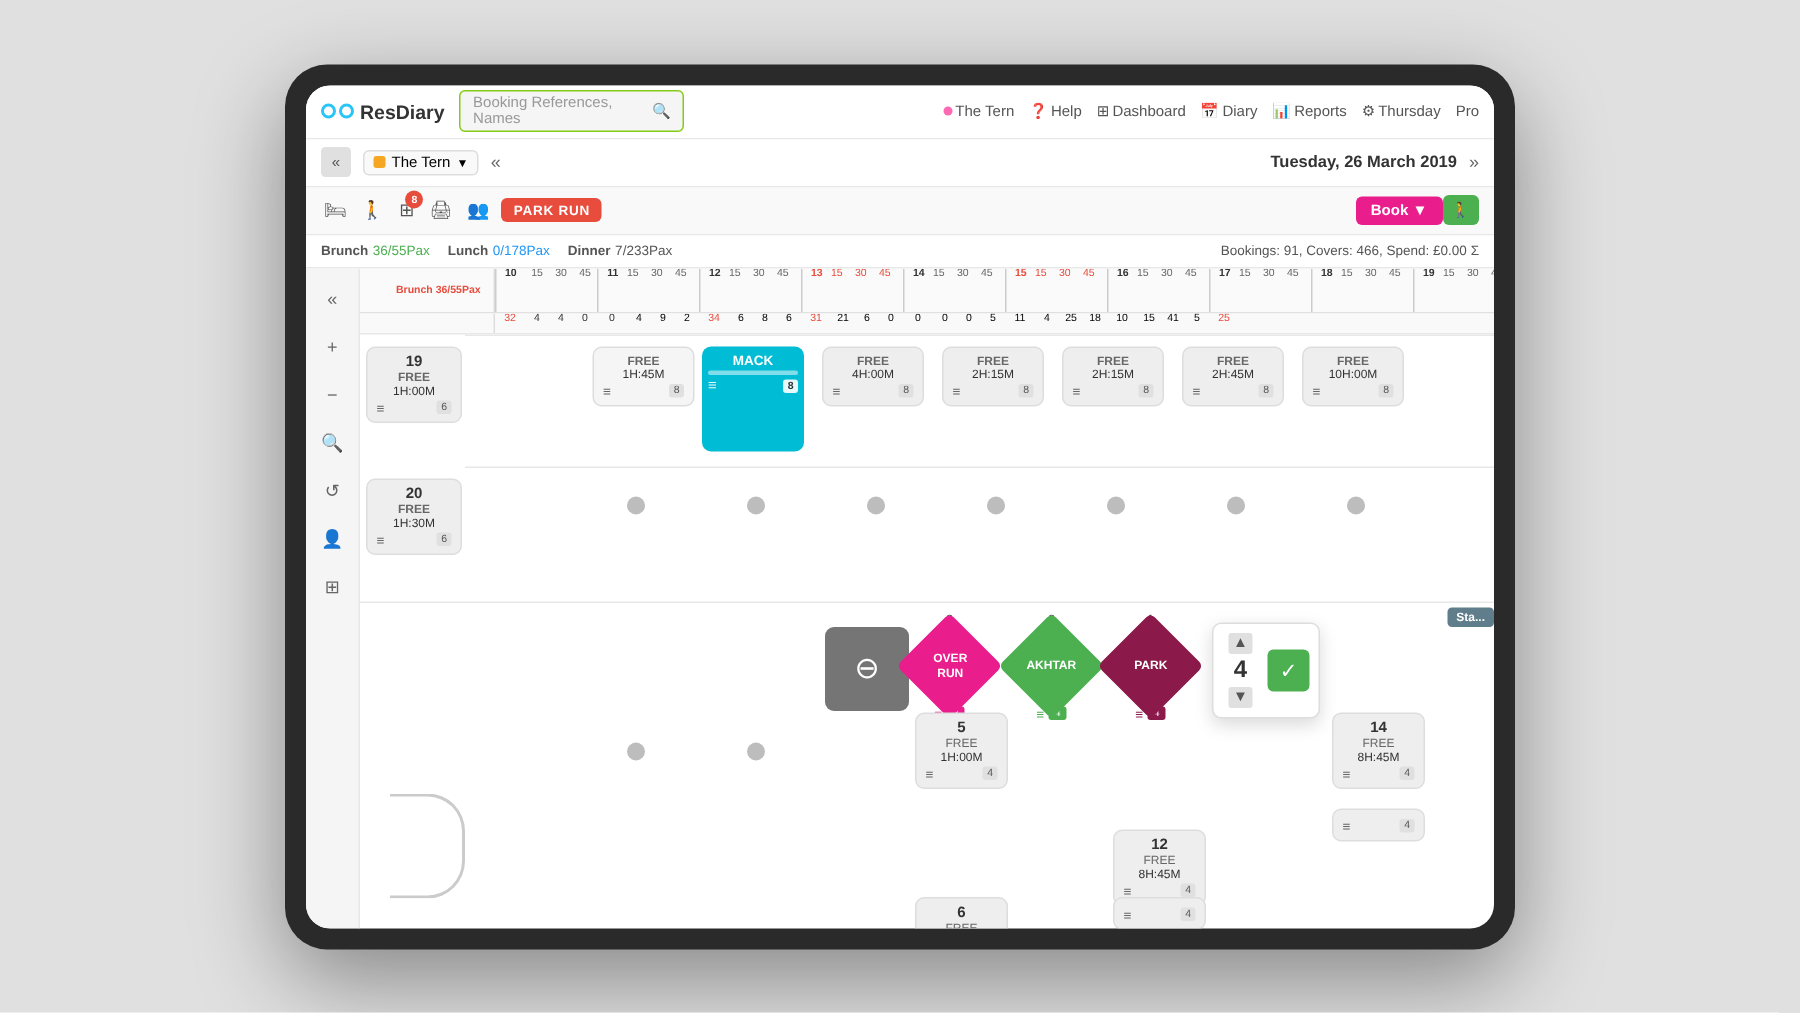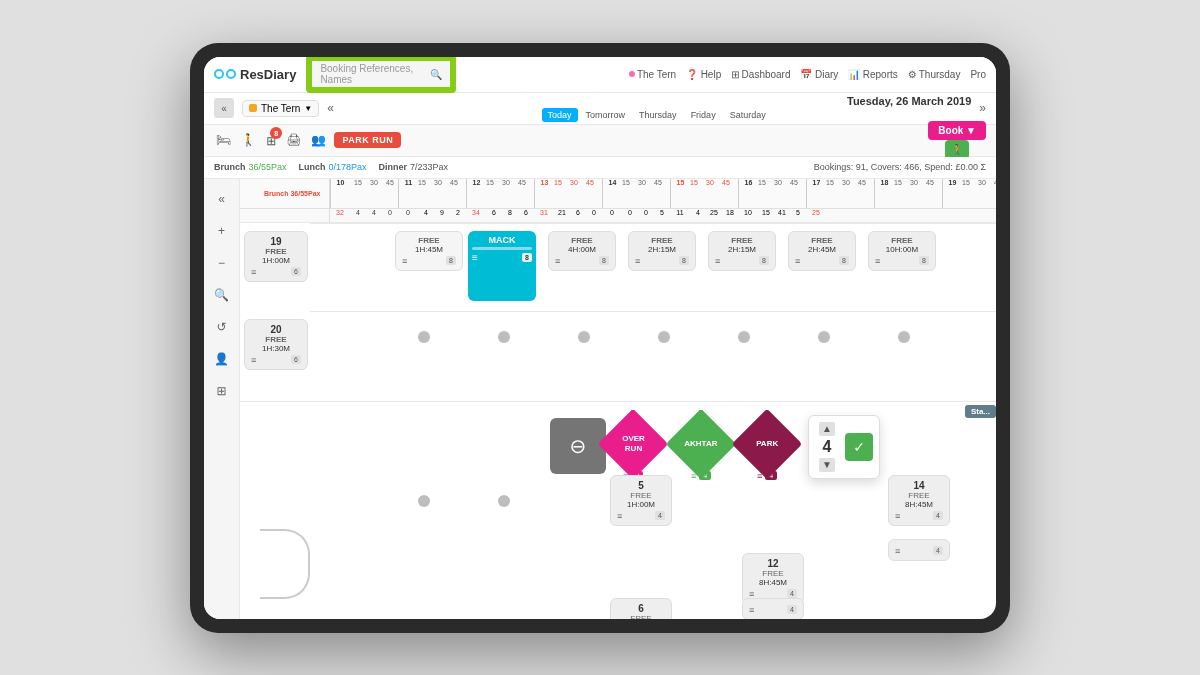--- a/index.html
+++ b/index.html
@@ -77,21 +77,21 @@
       width: 10px;
       height: 10px;
       border-radius: 50%;
       border: 2px solid #29c5f6;
     }
 
     .search-bar {
       display: flex;
       align-items: center;
       background: #f5f5f5;
-      border: 6px solid #84cc16;
+      border: 1px solid #84cc16;
       border-radius: 4px;
       padding: 2px 8px;
       font-size: 10px;
       color: #999;
       width: 150px;
       margin-right: 8px;
     }
 
     .nav-items {
       display: flex;
@@ -600,44 +600,37 @@
       <div class="venue-select">
         <div class="venue-dot"></div>
         <span>The Tern</span>
         <span style="font-size:8px;">▼</span>
       </div>
       <div class="nav-arrows">
         <span style="cursor:pointer;">«</span>
       </div>
       <div style="flex:1; text-align:center;">
         <div class="date-display">Tuesday, 26 March 2019</div>
-        <div class="day-tabs" style="justify-content:center; margin-top:1px;">
-          <div class="day-tab active">Today</div>
-          <div class="day-tab">Tomorrow</div>
-          <div class="day-tab">Thursday</div>
-          <div class="day-tab">Friday</div>
-          <div class="day-tab">Saturday</div>
-        </div>
       </div>
       <div class="nav-arrows">
         <span>»</span>
       </div>
     </div>
 
     <div class="toolbar">
       <span class="tool-icon">🛏</span>
       <span class="tool-icon">🚶</span>
       <div style="position:relative; display:inline-block;">
         <span class="tool-icon">⊞</span>
         <div class="num-badge">8</div>
       </div>
       <span class="tool-icon">🖨</span>
       <span class="tool-icon">👥</span>
       <div class="overrun-btn">PARK RUN</div>
-      <div style="margin-left:auto; display:flex; gap:0; align-items:center;flex-direction:column;">
+      <div style="margin-left:auto; display:flex; gap:0; align-items:center;">
         <div class="book-btn">Book ▼</div>
         <div class="green-btn">🚶</div>
       </div>
     </div>
 
     <div class="stats-bar">
       <div class="stat-section">
         <span class="stat-label">Brunch</span>
         <span class="stat-green">36/55Pax</span>
       </div>

